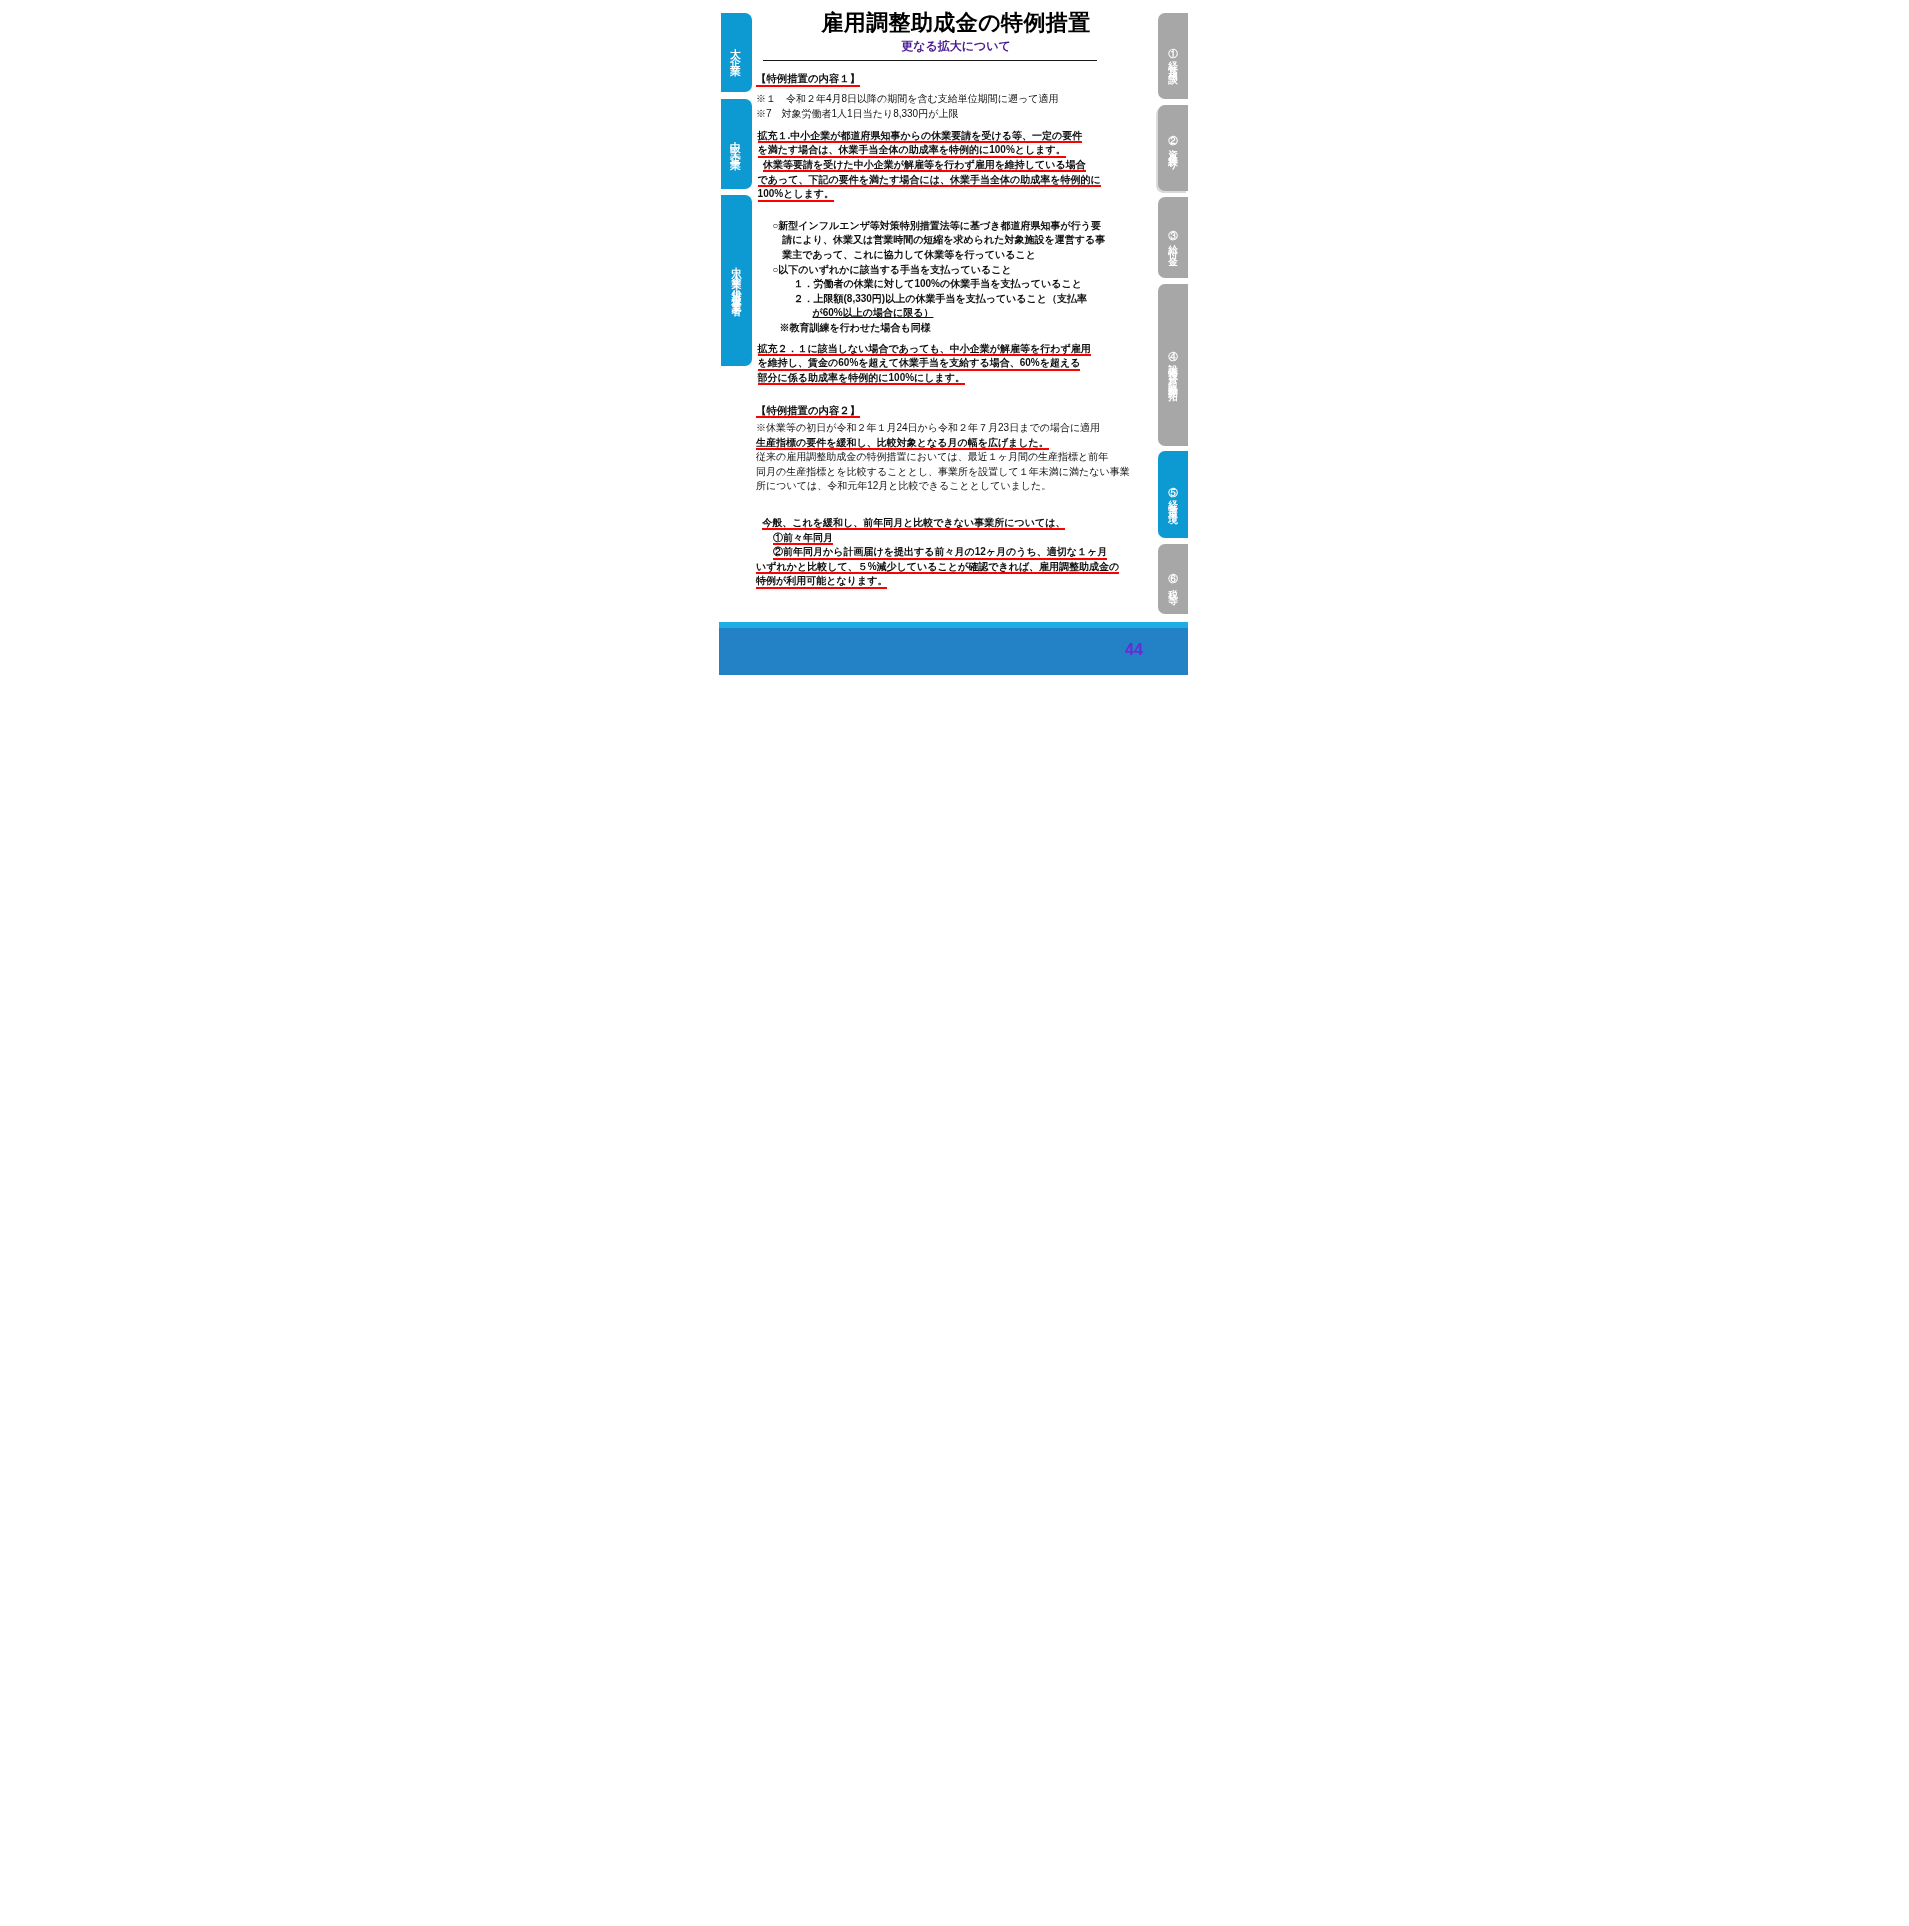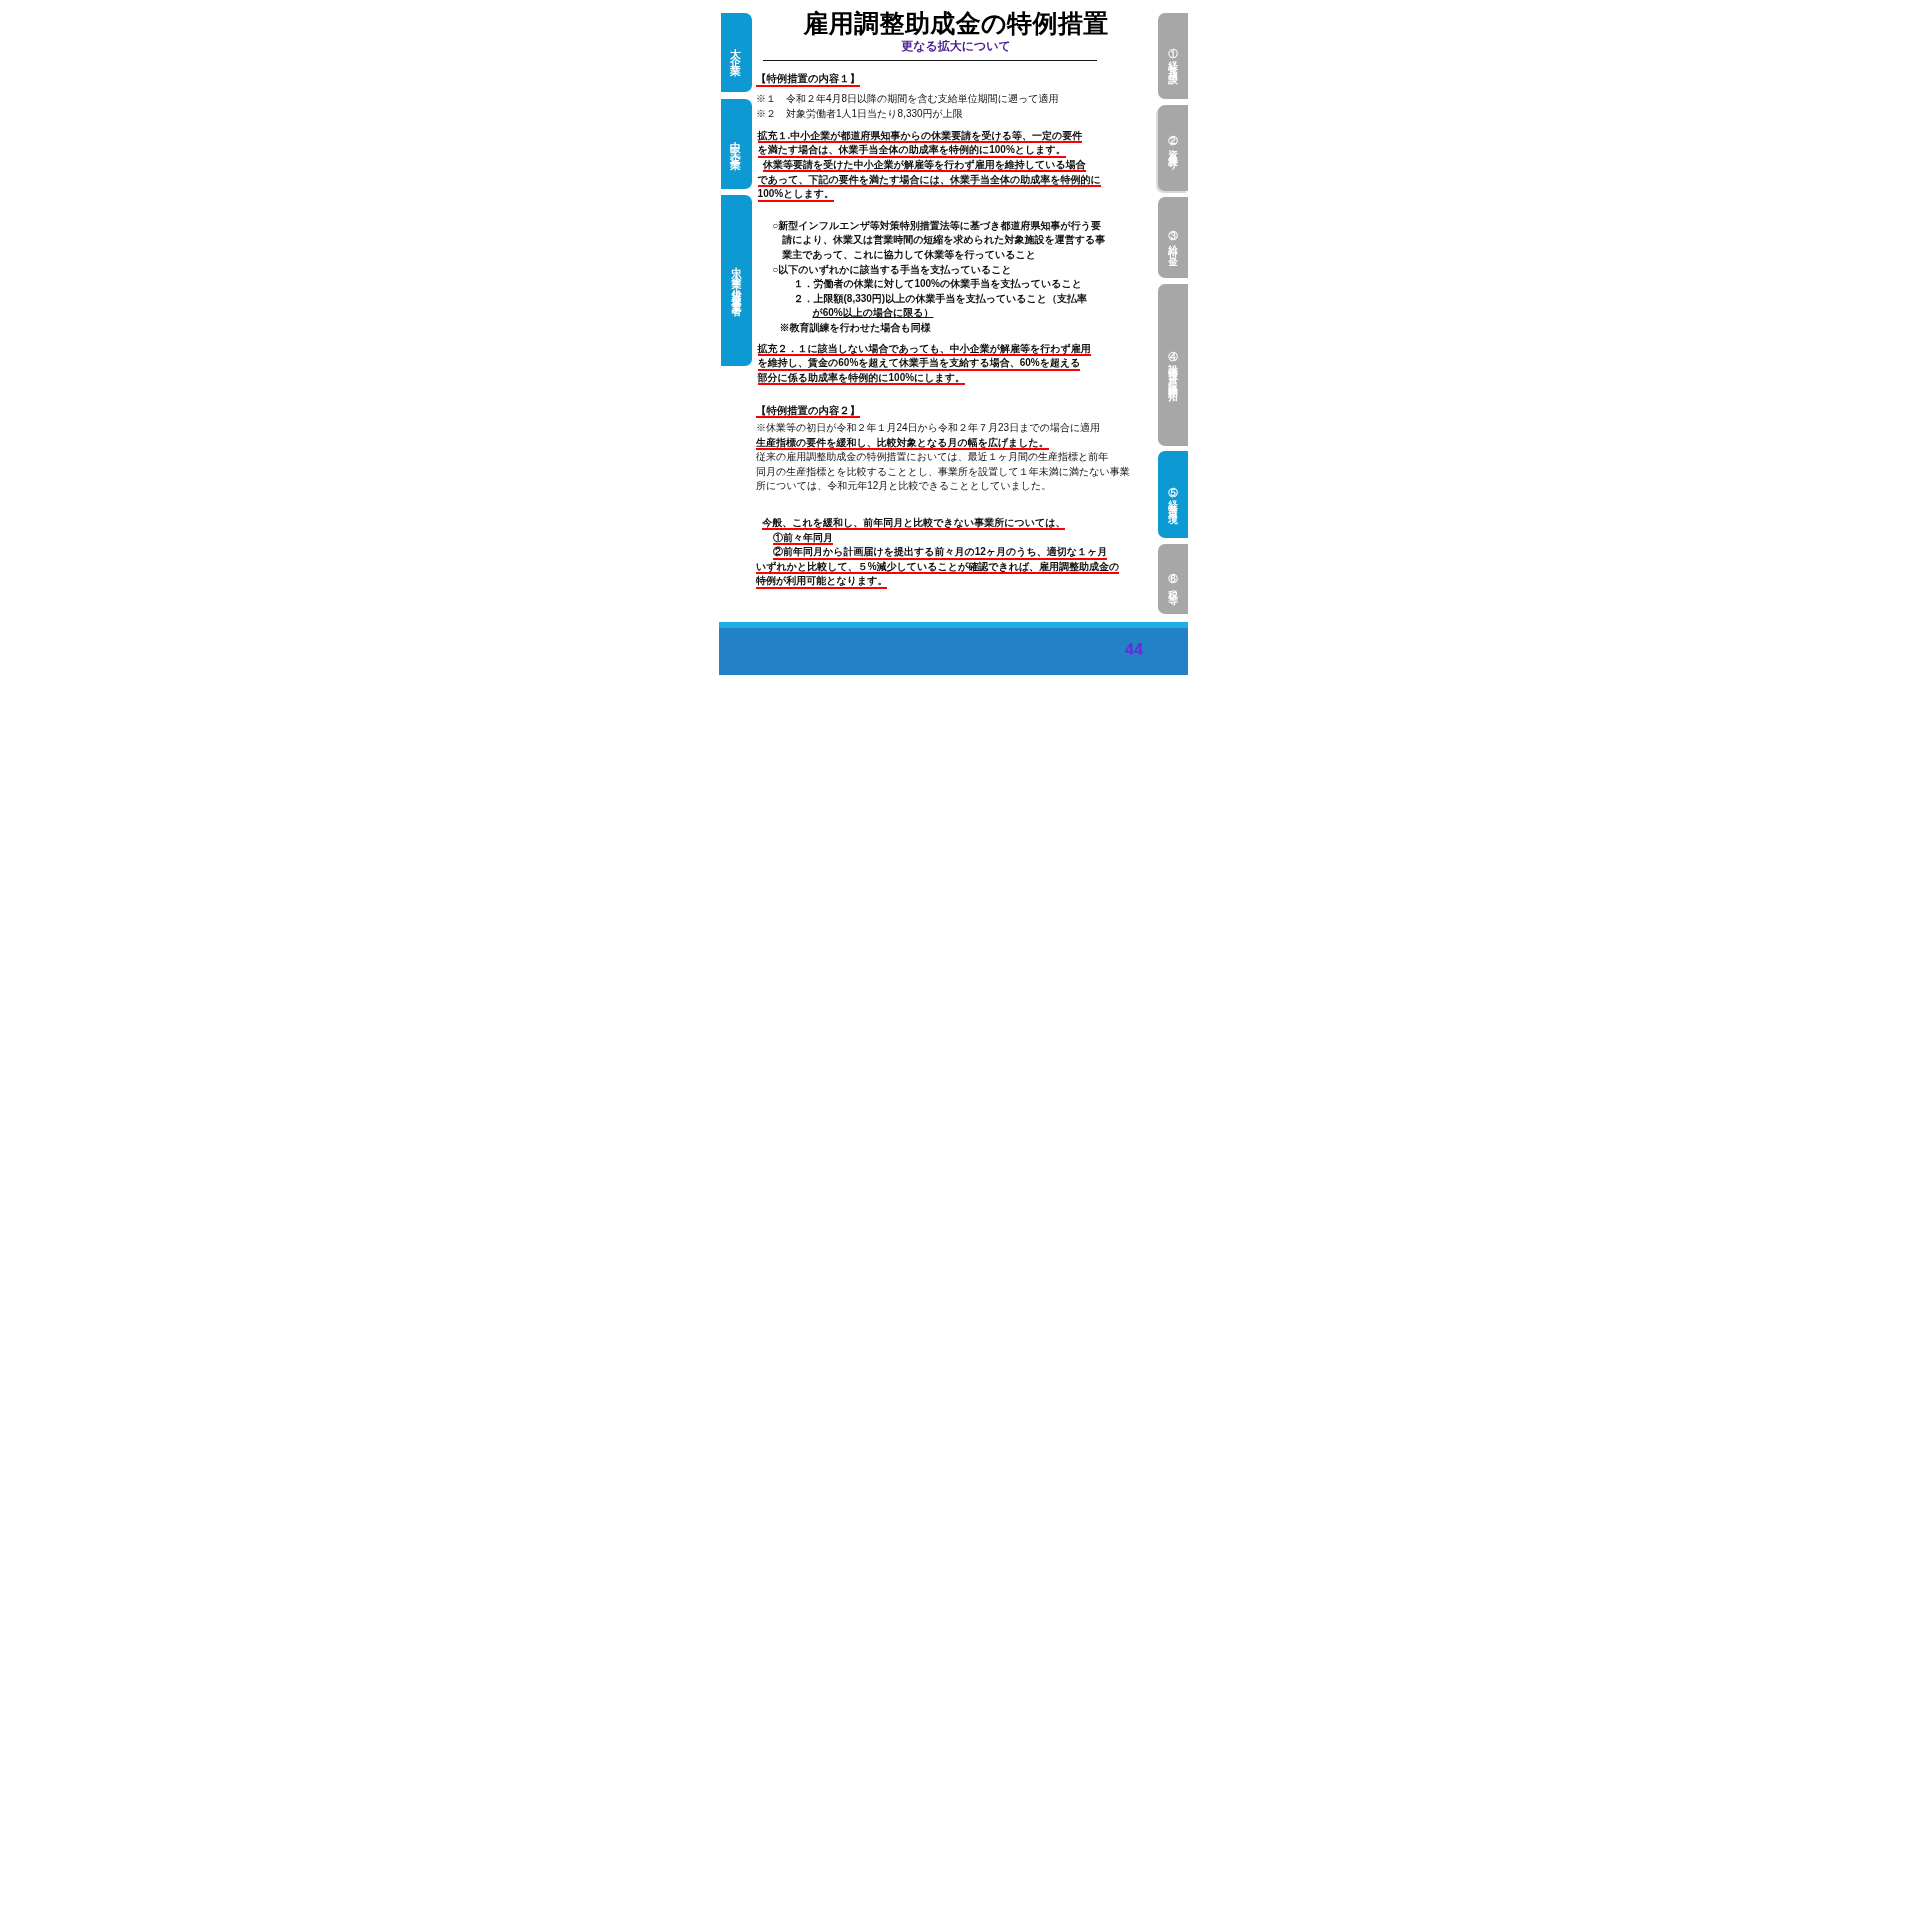--- a/index.html
+++ b/index.html
@@ -57,21 +57,21 @@
   .footer-light{position:absolute;left:3.1px;top:622px;width:469px;height:6.2px;background:var(--footer-light);}
   .footer-dark{position:absolute;left:3.1px;top:628px;width:469px;height:47px;background:var(--footer-dark);}
   .pagenum{
     position:absolute;left:401px;top:641px;width:35px;
     color:#6d28d9;font-size:16px;font-weight:bold;text-align:center;
   }
 
   
   .main{position:absolute;left:39px;top:9.2px;width:403px;}
   .title{
-    text-align:center;font-size:25px;font-weight:800;
+    text-align:center;font-size:22px;font-weight:800;
     line-height:28px;letter-spacing:0.4px;color:#000;
   }
   .subtitle{
     text-align:center;font-size:12px;font-weight:bold;
     line-height:15.4px;margin-top:1.5px;color:#4c1d95;
   }
   .divider{margin:6.2px 0 0 8.5px;width:334px;height:1.2px;background:#161616;}
 
   .line{min-height:14.6px;line-height:14.6px;font-size:10px;white-space:nowrap;}
   .b{font-weight:bold;}
@@ -120,21 +120,21 @@
     <div class="subtitle">更なる拡大について</div>
     <div class="divider"></div>
 
 
     <div class="sec-heading">
       <span class="b ul">【特例措置の内容１】</span>
     </div>
 
     <div class="notes">
       <div class="line"><span>※１　令和２年4月8日以降の期間を含む支給単位期間に遡って適用</span></div>
-      <div class="line"><span>※２　対象労働者1人1日当たり8,330円が上限</span></div>
+      <div class="line"><span>※7　対象労働者1人1日当たり8,330円が上限</span></div>
     </div>
 
     <div class="exp exp1">
       <div class="line"><span class="b ul">拡充１.中小企業が都道府県知事からの休業要請を受ける等、一定の要件</span></div>
       <div class="line"><span class="b ul">を満たす場合は、休業手当全体の助成率を特例的に100%とします。</span></div>
       <div class="line exp-ind"><span class="b ul">休業等要請を受けた中小企業が解雇等を行わず雇用を維持している場合</span></div>
       <div class="line"><span class="b ul">であって、下記の要件を満たす場合には、休業手当全体の助成率を特例的に</span></div>
       <div class="line"><span class="b ul">100%とします。</span></div>
     </div>
 

